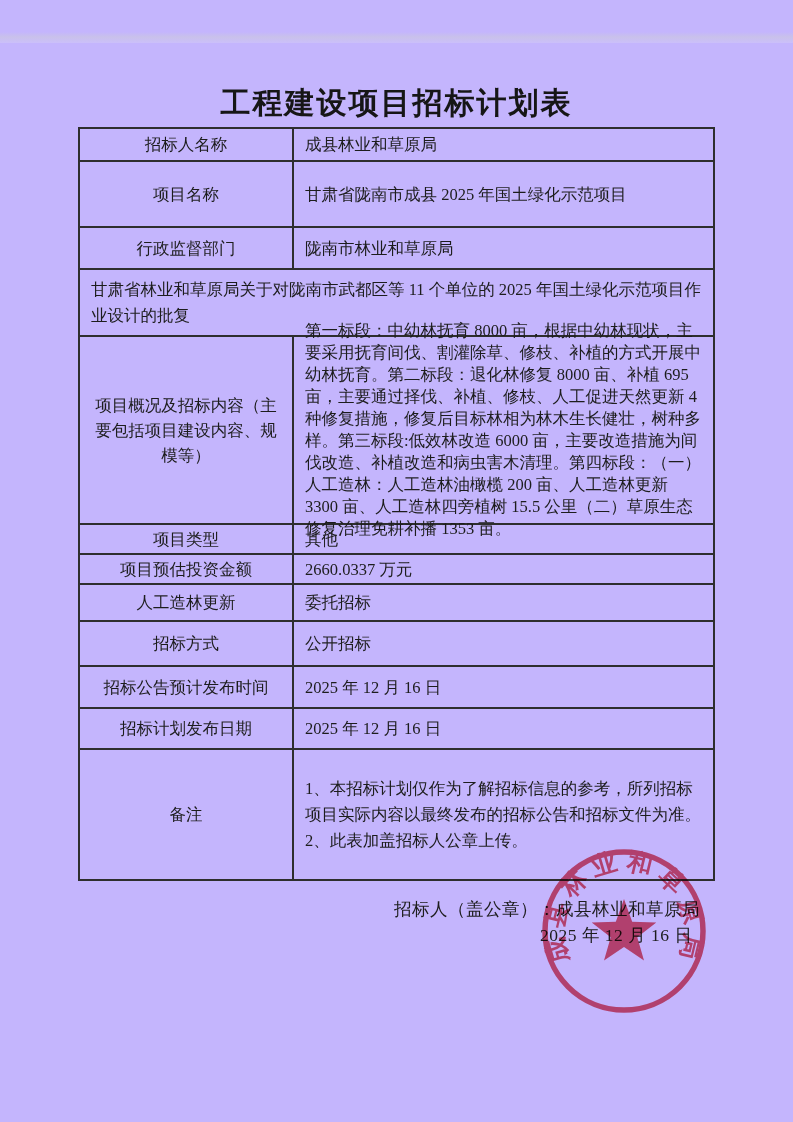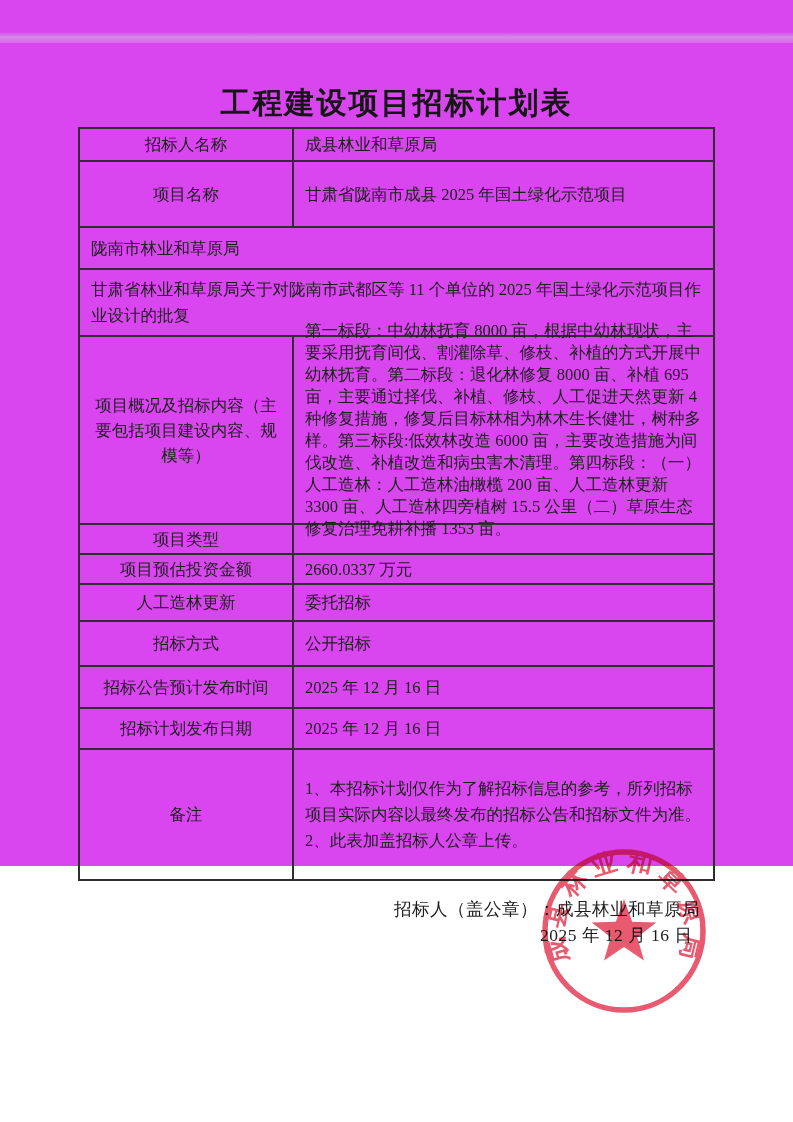--- a/index.html
+++ b/index.html
@@ -1,20 +1,20 @@
 <!DOCTYPE html>
 <html><head>
 <meta charset="utf-8">
 <style>
   html,body{margin:0;padding:0;}
   body{
     width:793px;height:1122px;background:#ffffff;overflow:hidden;
     font-family:"Liberation Serif","DejaVu Serif",serif;color:#1d1d1d;
   }
-  .page{position:absolute;top:0;left:0;width:793px;height:866px;background:#d946ef;}
+  .page{position:absolute;top:0;left:0;width:793px;height:1122px;background:#c4b5fd;}
   .scan-band{
     position:absolute;top:32px;left:0;width:793px;height:11px;
     background:linear-gradient(180deg, rgba(214,214,224,0) 0%, rgba(205,205,216,0.5) 45%, rgba(232,232,240,0.2) 100%);
   }
   .title{
     position:absolute;top:83px;left:78px;width:637px;margin:0;
     text-align:center;font-size:30px;font-weight:bold;letter-spacing:2px;color:#161616;
   }
   .table{
     position:absolute;left:78px;top:127px;width:637px;
@@ -57,34 +57,36 @@
       <div class="cell label">招标人名称</div>
       <div class="cell value">成县林业和草原局</div>
     </div>
 
     <div class="row" style="height:66px">
       <div class="cell label">项目名称</div>
       <div class="cell value">甘肃省陇南市成县 2025 年国土绿化示范项目</div>
     </div>
 
     <div class="row" style="height:42px">
+      <div class="cell label">行政监督部门</div>
       <div class="cell value">陇南市林业和草原局</div>
     </div>
 
     <div class="row approve" style="height:67px">
       <div class="cell value">甘肃省林业和草原局关于对陇南市武都区等 11 个单位的 2025 年国土绿化示范项目作业设计的批复</div>
     </div>
 
     <div class="row big" style="height:188px">
       <div class="cell label">项目概况及招标内容（主要包括项目建设内容、规模等）</div>
       <div class="cell value">第一标段：中幼林抚育 8000 亩，根据中幼林现状，主要采用抚育间伐、割灌除草、修枝、补植的方式开展中幼林抚育。第二标段：退化林修复 8000 亩、补植 695 亩，主要通过择伐、补植、修枝、人工促进天然更新 4 种修复措施，修复后目标林相为林木生长健壮，树种多样。第三标段:低效林改造 6000 亩，主要改造措施为间伐改造、补植改造和病虫害木清理。第四标段：（一）人工造林：人工造林油橄榄 200 亩、人工造林更新 3300 亩、人工造林四旁植树 15.5 公里（二）草原生态修复治理免耕补播 1353 亩。</div>
     </div>
 
     <div class="row" style="height:30px">
       <div class="cell label">项目类型</div>
+      <div class="cell value">其他</div>
     </div>
 
     <div class="row" style="height:30px">
       <div class="cell label">项目预估投资金额</div>
       <div class="cell value">2660.0337 万元</div>
     </div>
 
     <div class="row" style="height:37px">
       <div class="cell label">人工造林更新</div>
       <div class="cell value">委托招标</div>

